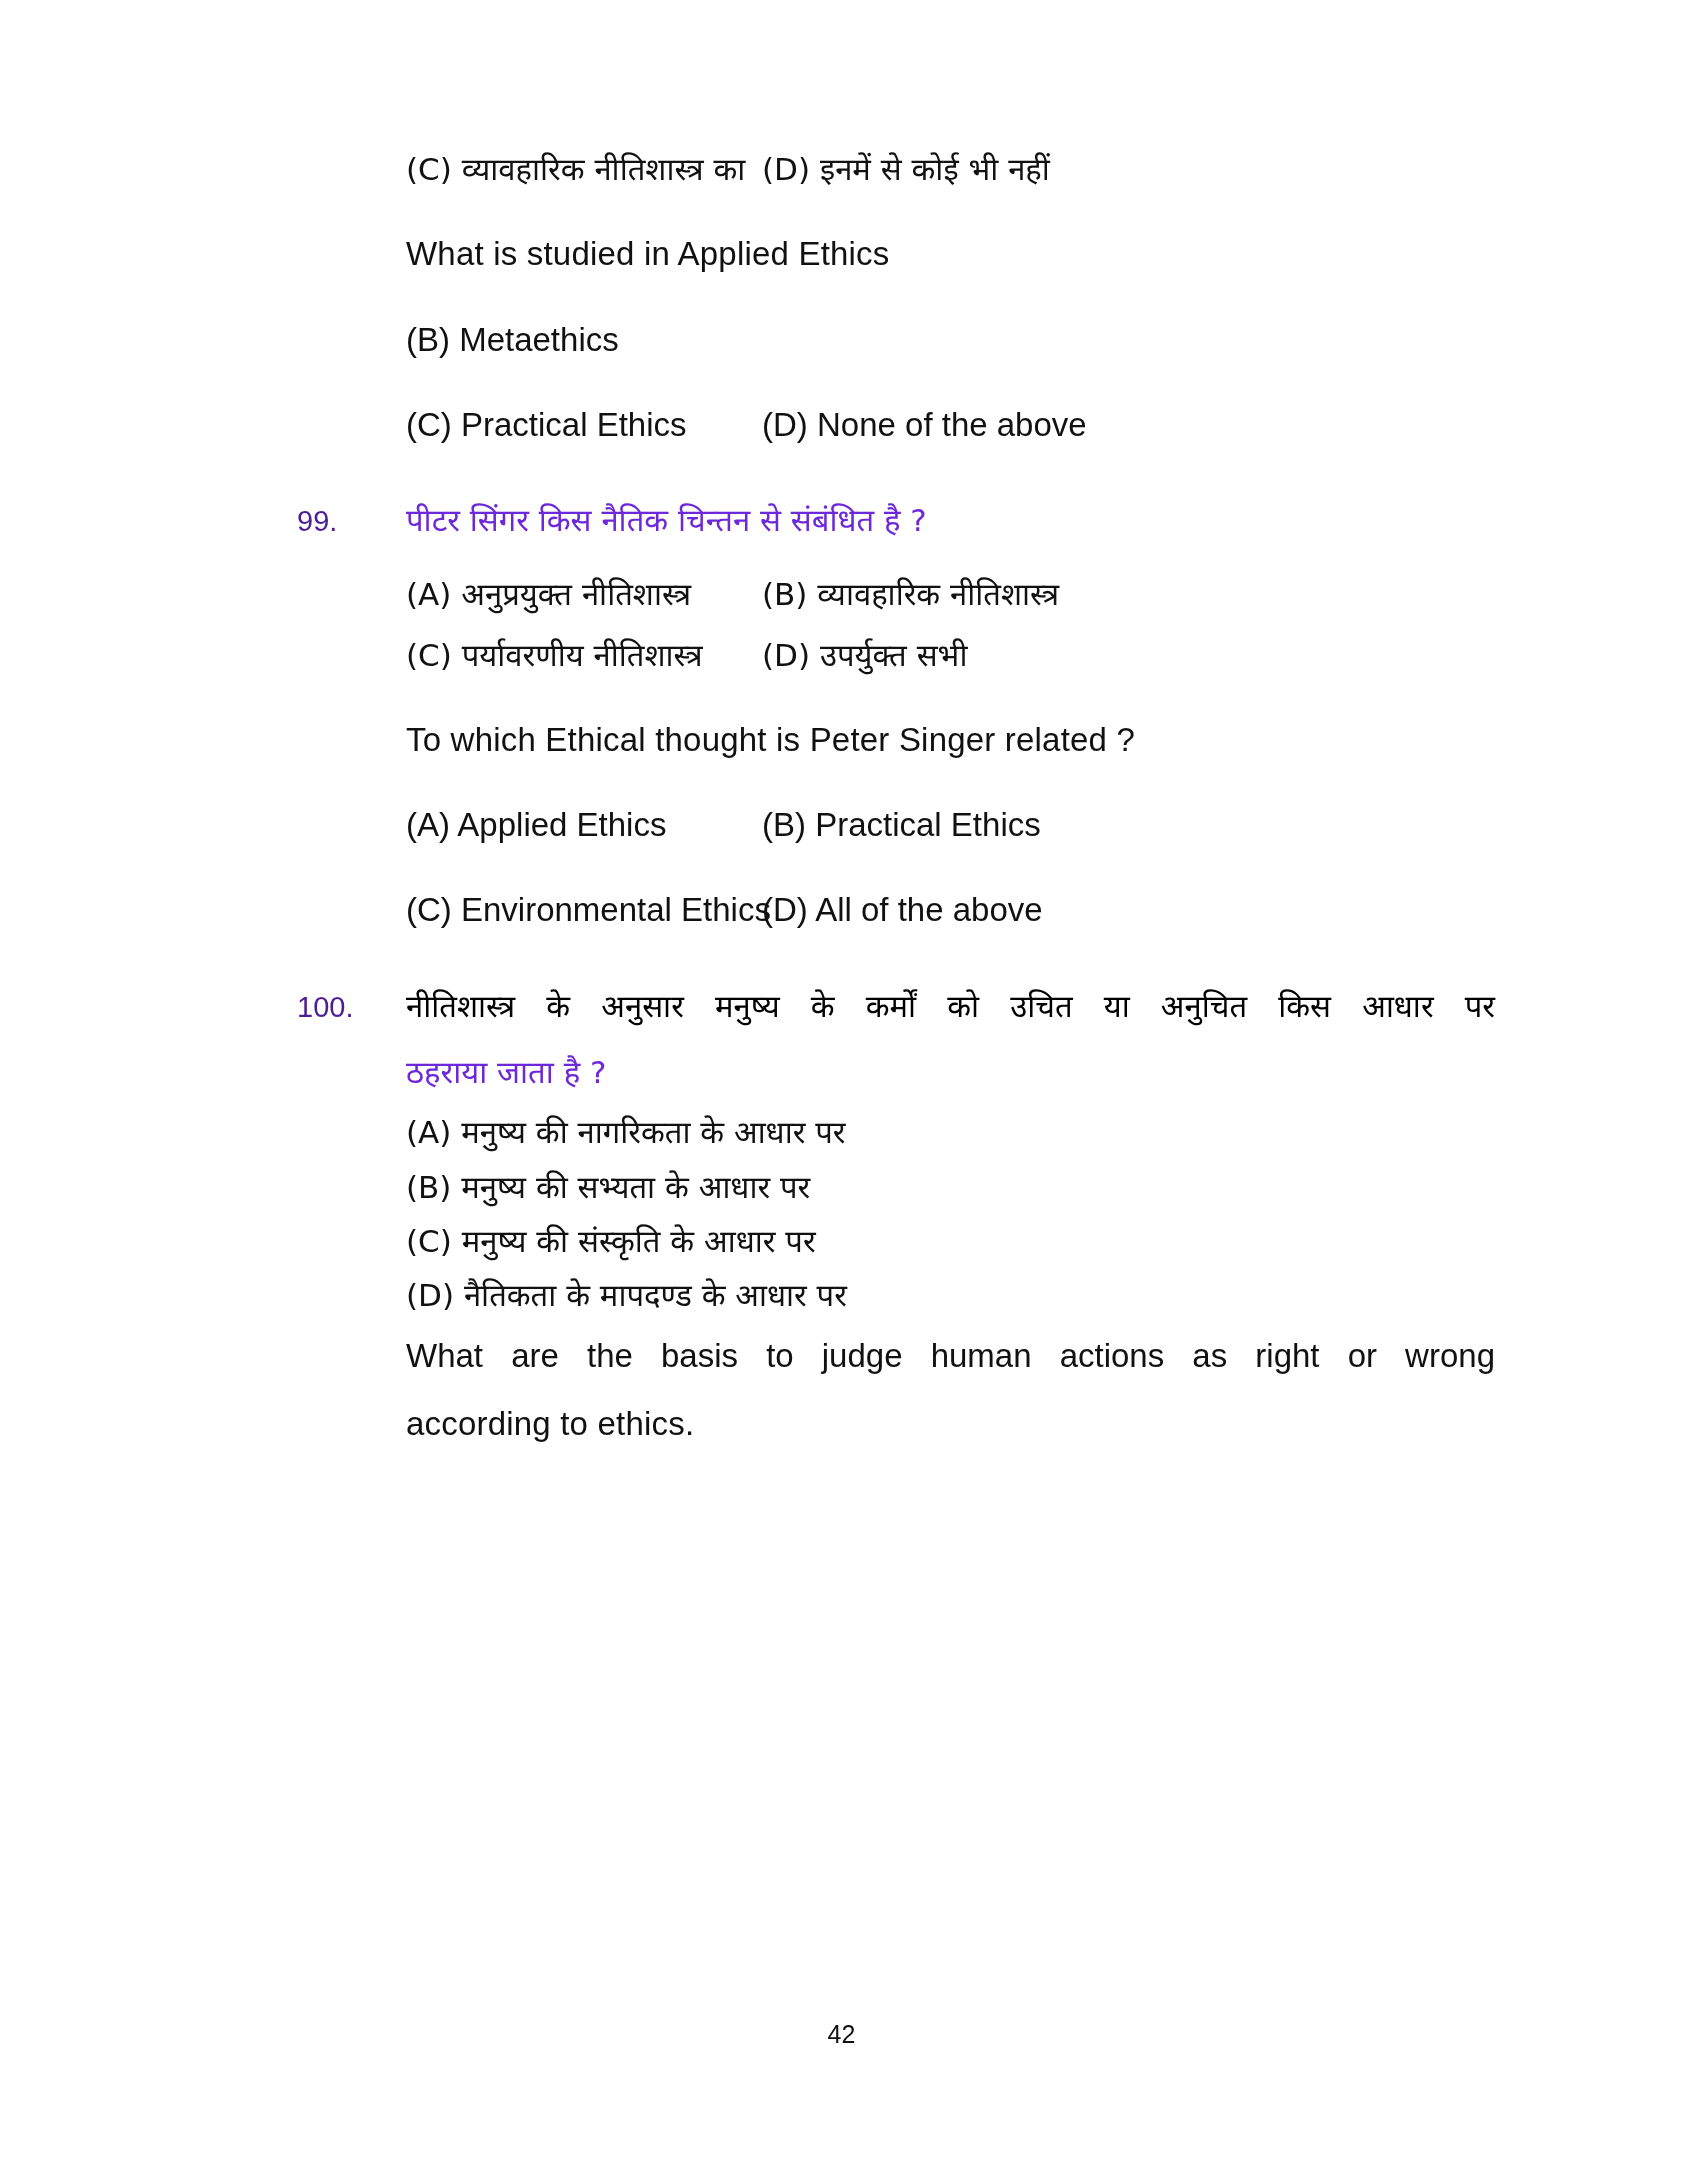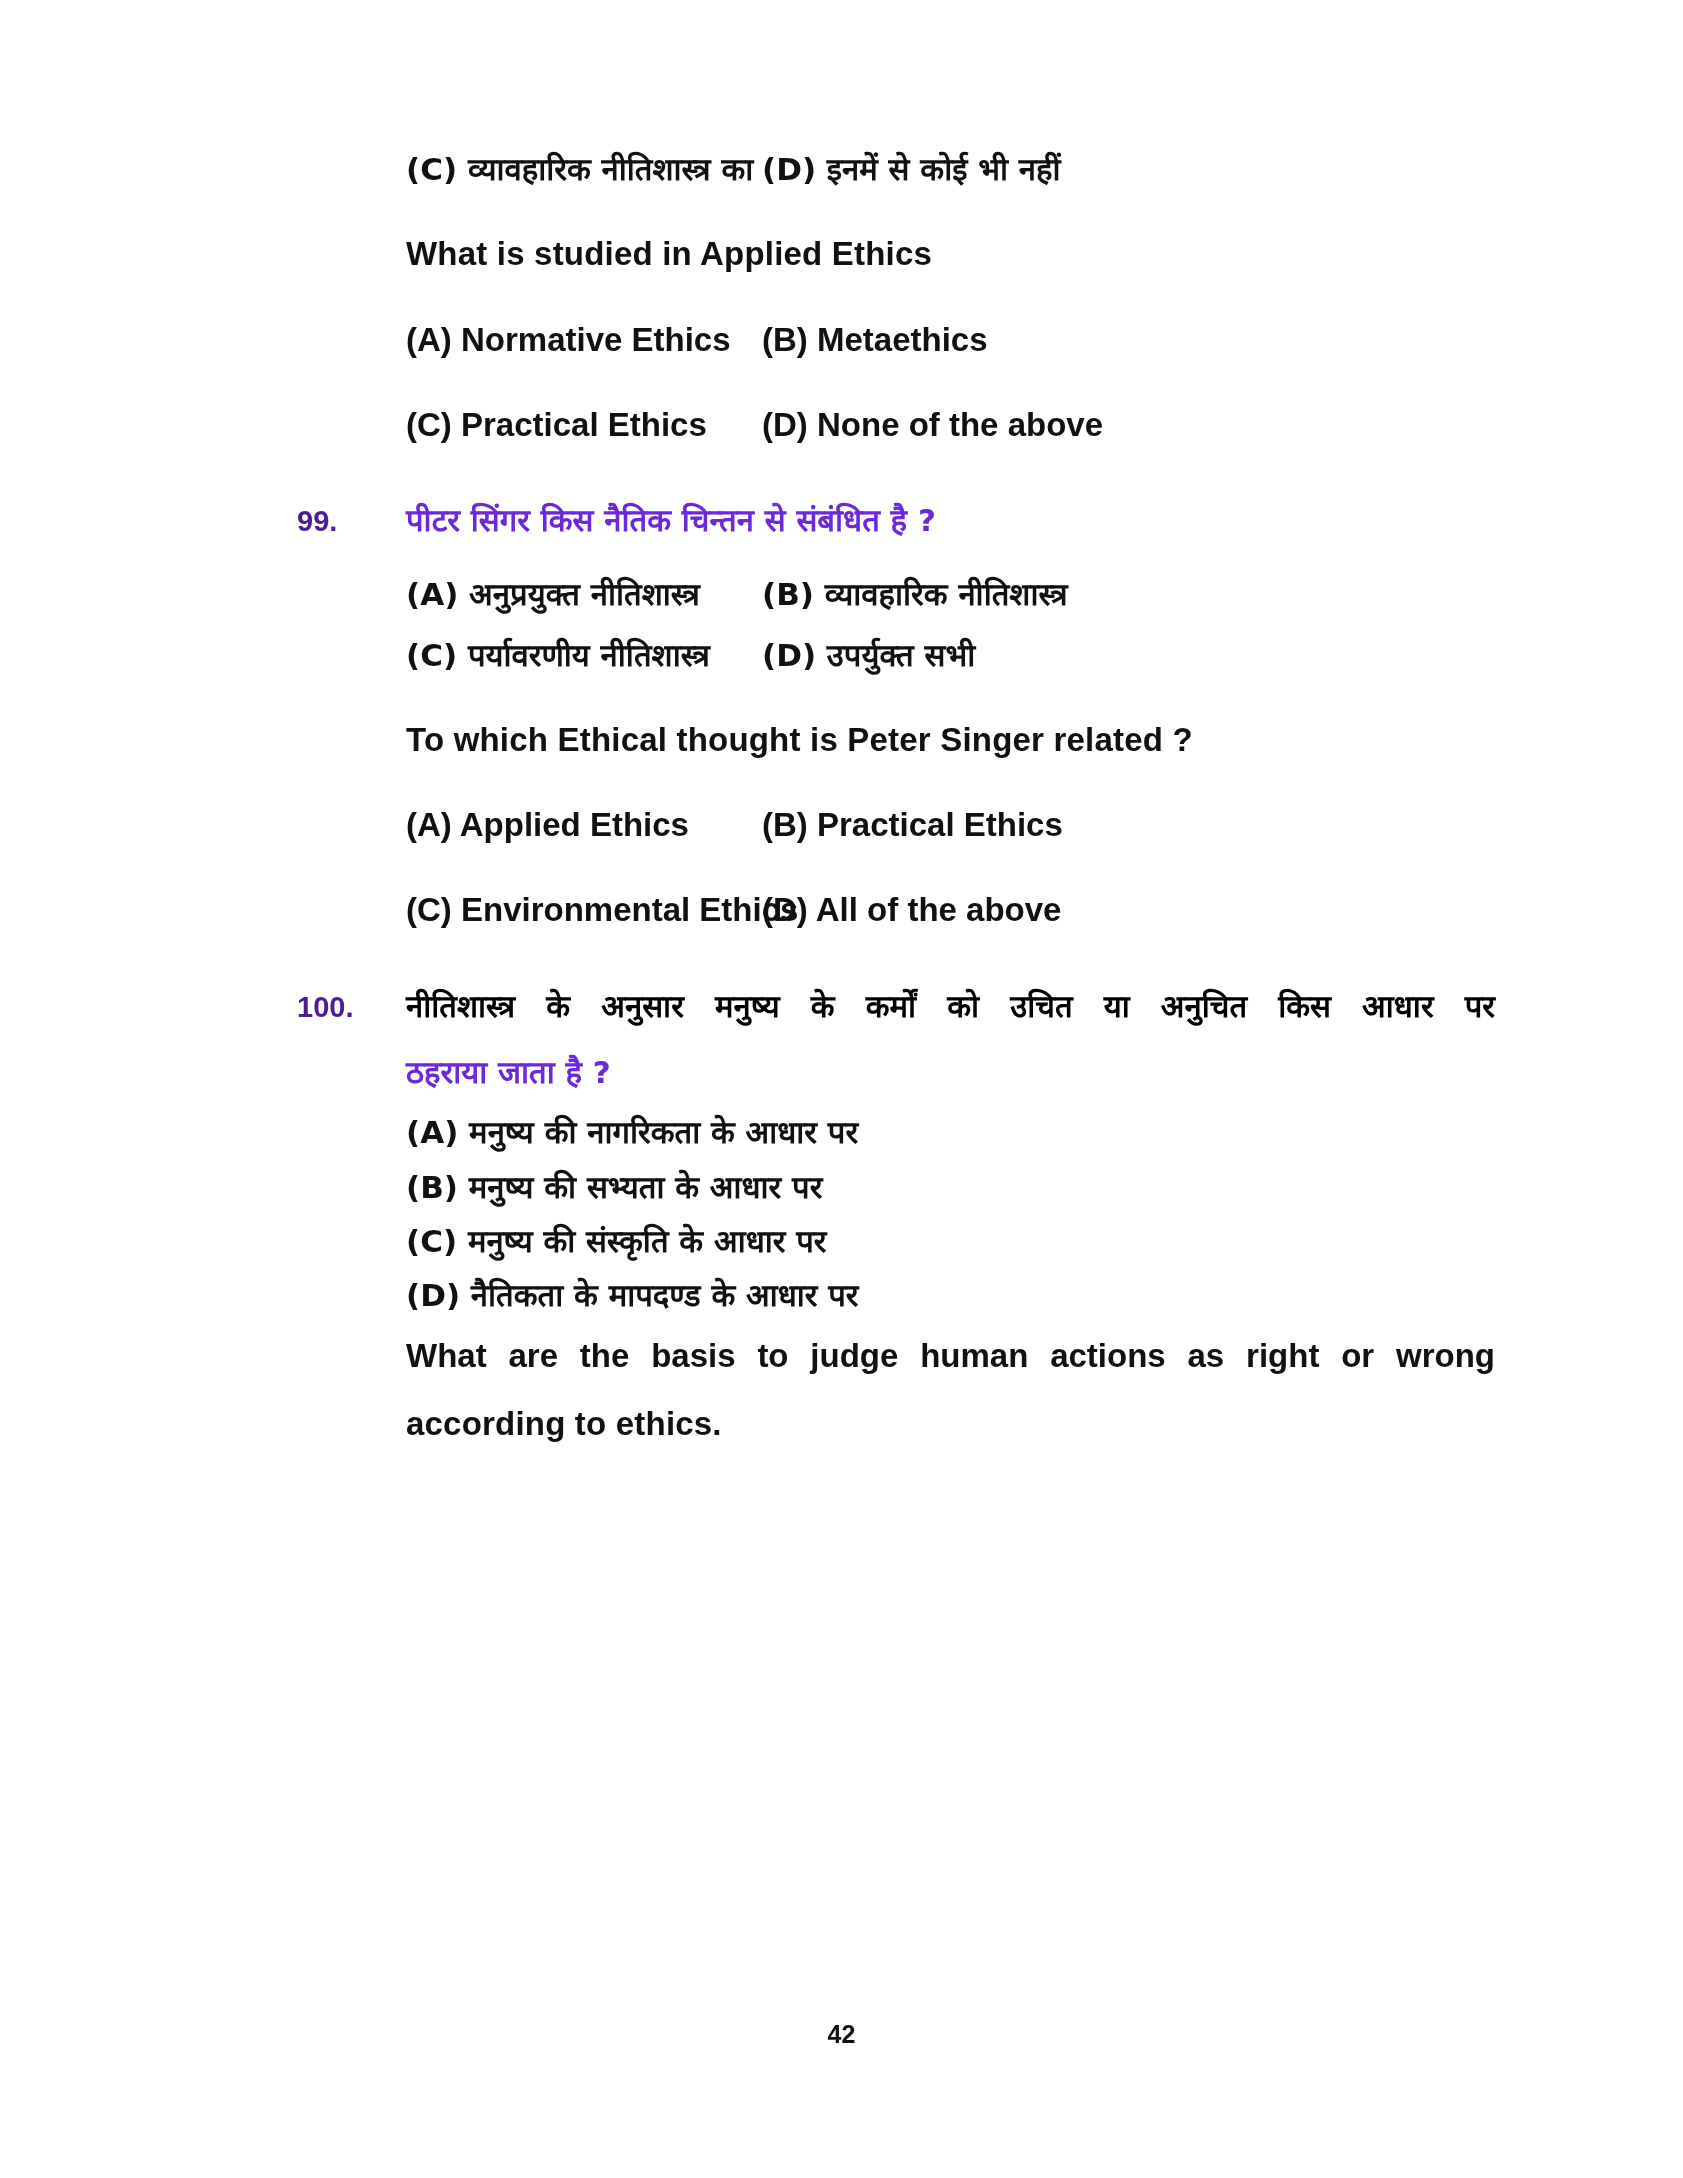--- a/index.html
+++ b/index.html
@@ -14,21 +14,20 @@
     color: #111111;
     position: relative;
     overflow: hidden;
   }
   .page {
     position: absolute;
     left: 0; top: 0;
     width: 1683px;
     height: 2178px;
     background: #ffffff;
-    font-weight: bold;
   }
   .content {
     position: absolute;
     left: 297px;
     top: 149px;
     width: 1198px;
   }
 
   
   .q-block { position: relative; }
@@ -144,21 +143,20 @@
           <div class="line-en">What is studied in Applied Ethics</div>
         </div>
       </div>
 
       <div class="sp-44"></div>
 
       <div class="row">
         <div class="qnum"></div>
         <div class="body-col">
           <div class="opt-pair">
-            <div class="opt-left opt-en">(A) Normative Ethics</div>
             <div class="opt-right opt-en">(B) Metaethics</div>
           </div>
         </div>
       </div>
 
       <div class="sp-44"></div>
 
       <div class="row">
         <div class="qnum"></div>
         <div class="body-col">

